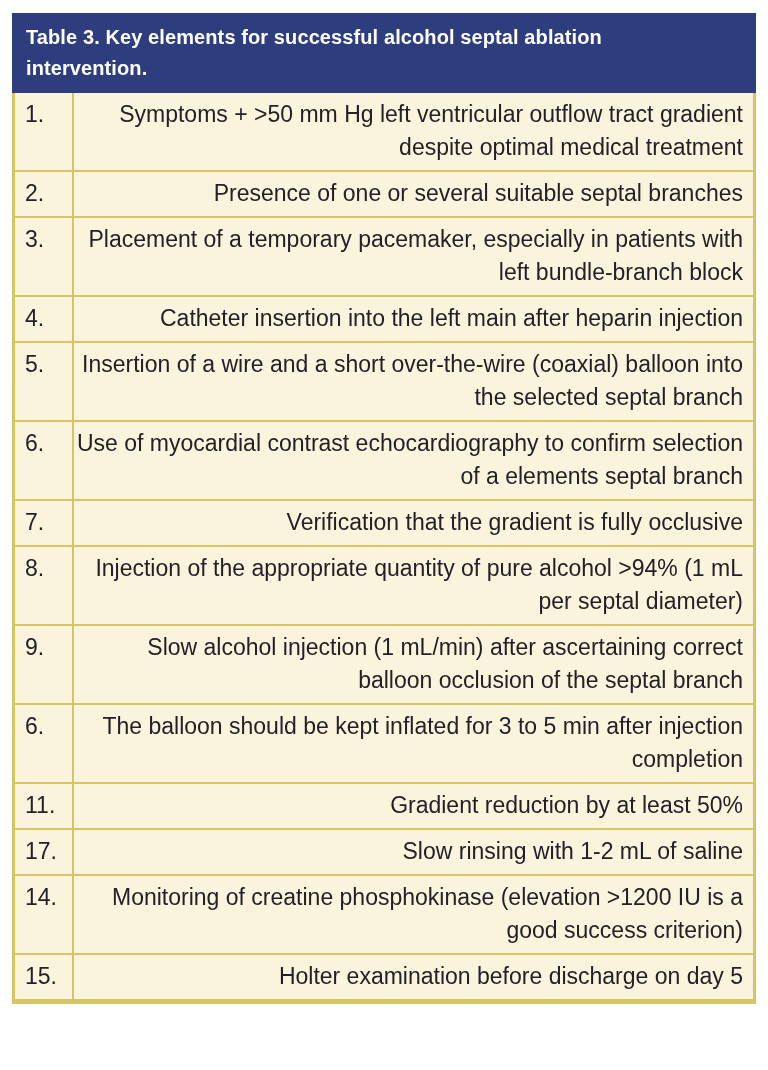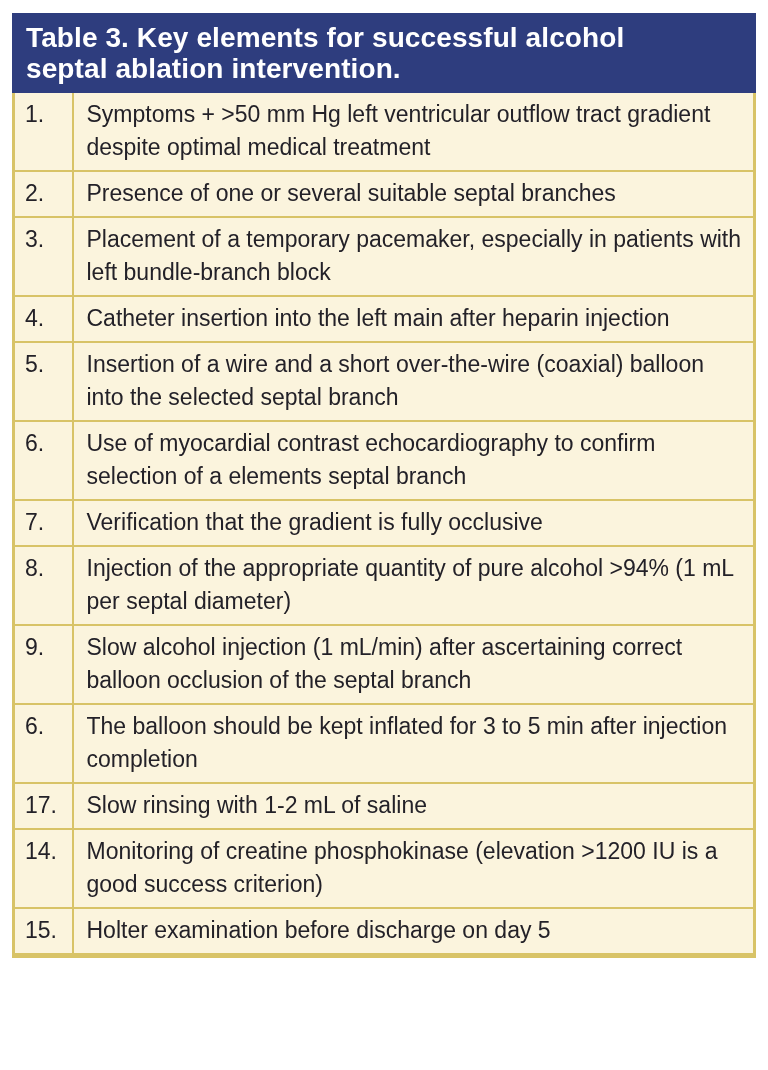--- a/index.html
+++ b/index.html
@@ -21,21 +21,21 @@
   .page{
     padding:13px 12px 0 12px;
   }
   .table-wrap{
     width:744px;
   }
   .table-header{
     background:var(--header-bg);
     color:var(--title-text);
     font-weight:bold;
-    font-size:28px;
+    font-size:20px;
     line-height:31px;
     padding:9px 60px 9px 14px;
     letter-spacing:0.1px;
   }
   table.kt{
     width:100%;
     border-collapse:collapse;
     background:var(--body-bg);
     table-layout:fixed;
   }
@@ -51,22 +51,23 @@
     line-height:33px;
     padding:5px 12px 6px 12px;
     color:var(--body-text);
   }
   td.num{
     width:59px;
     padding-left:10px;
     padding-right:2px;
   }
   td.txt{
-    padding-left:13px;
+    padding-left:1px;
     padding-right:10px;
+    text-align:right;
   }
   tr:first-child td{border-top:none;}
 </style>
 </head>
 <body>
 
 <div class="page">
   <div class="table-wrap">
     <div class="table-header">Table 3. Key elements for successful alcohol septal ablation intervention.</div>
     <table class="kt">
@@ -105,20 +106,24 @@
           </tr>
           <tr>
             <td class="num">9.</td>
             <td class="txt">Slow alcohol injection (1 mL/min) after ascertaining correct balloon occlusion of the septal branch</td>
           </tr>
           <tr>
             <td class="num">6.</td>
             <td class="txt">The balloon should be kept inflated for 3 to 5 min after injection completion</td>
           </tr>
           <tr>
+            <td class="num">11.</td>
+            <td class="txt">Gradient reduction by at least 50%</td>
+          </tr>
+          <tr>
             <td class="num">17.</td>
             <td class="txt">Slow rinsing with 1-2 mL of saline</td>
           </tr>
           <tr>
             <td class="num">14.</td>
             <td class="txt">Monitoring of creatine phosphokinase (elevation &gt;1200 IU is a good success criterion)</td>
           </tr>
           <tr>
             <td class="num">15.</td>
             <td class="txt">Holter examination before discharge on day 5</td>

